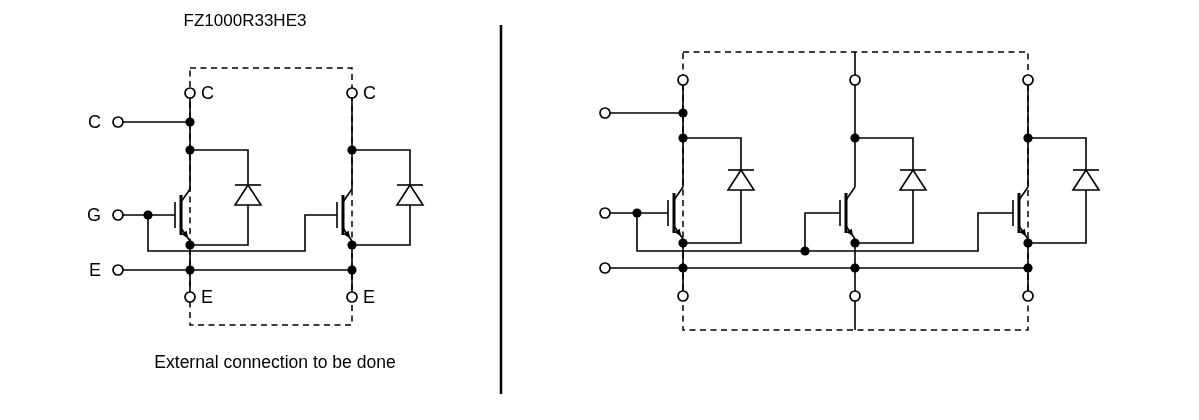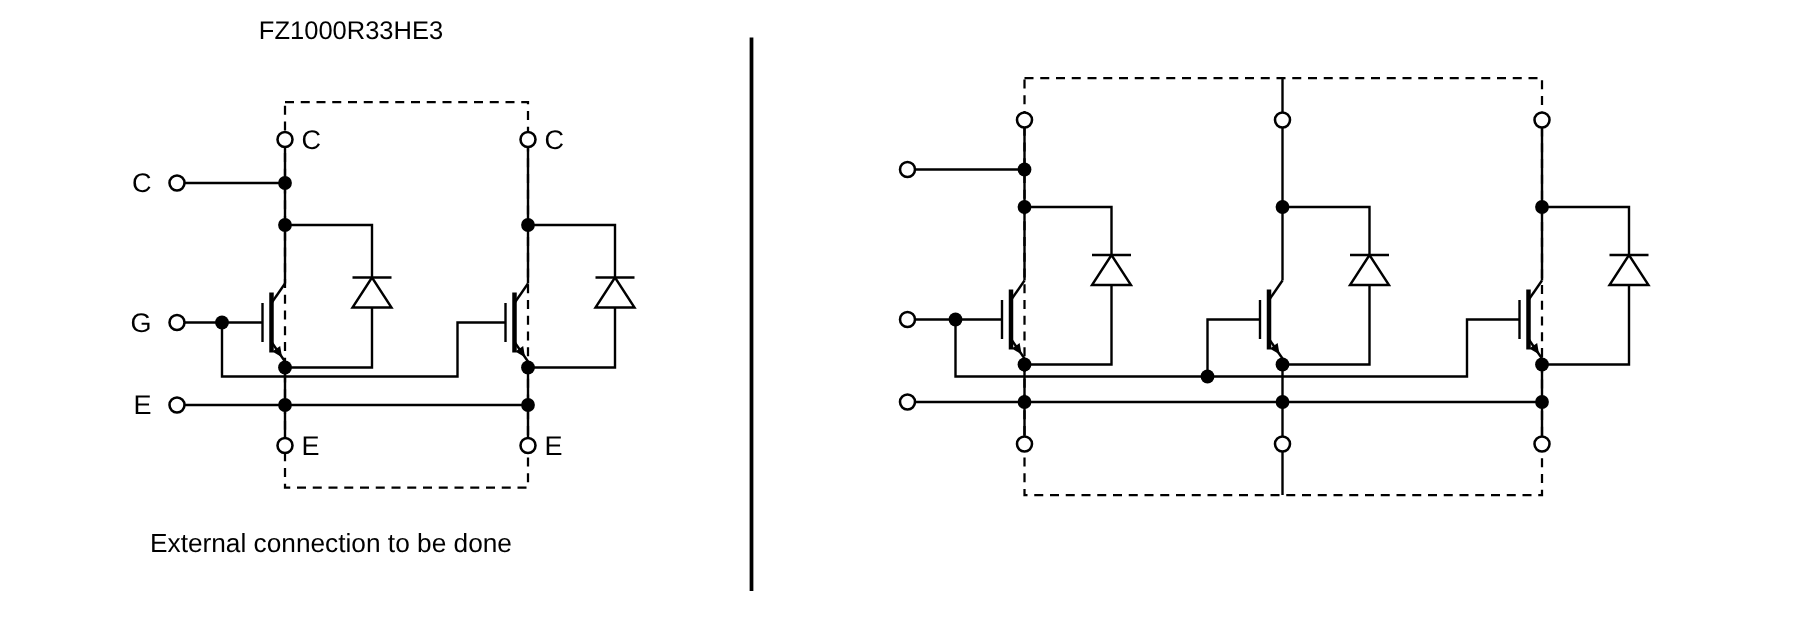--- a/index.html
+++ b/index.html
@@ -33,21 +33,21 @@
     font-size: 17px;
     line-height: 22px;
     text-align: center;
     color: #000000;
     white-space: nowrap;
   }
   .caption {
     position: absolute;
     font-size: 17.5px;
     line-height: 22px;
-    text-align: left;
+    text-align: center;
     color: #000000;
     white-space: nowrap;
   }
 </style>
 </head>
 <body>
 
 <div class="screen">
 
   <svg class="schematic-svg" width="1199" height="420" viewBox="0 0 1199 420" xmlns="http://www.w3.org/2000/svg">
@@ -170,21 +170,21 @@
         <circle cx="683" cy="80" r="5"></circle>
         <circle cx="855" cy="80" r="5"></circle>
         <circle cx="1028" cy="80" r="5"></circle>
         <circle cx="683" cy="296" r="5"></circle>
         <circle cx="855" cy="296" r="5"></circle>
         <circle cx="1028" cy="296" r="5"></circle>
       </g>
     </g>
   </svg>
 
-  <div class="title" style="left:134px; top:10px; width:200px;">FZ1000R33HE3</div>
+  <div class="title" style="left:145px; top:10px; width:200px;">FZ1000R33HE3</div>
 
   <div class="lbl" style="left:88px; top:112px;">C</div>
   <div class="lbl" style="left:87px; top:205px;">G</div>
   <div class="lbl" style="left:89px; top:260px;">E</div>
 
   <div class="lbl" style="left:201px; top:83px;">C</div>
   <div class="lbl" style="left:363px; top:83px;">C</div>
   <div class="lbl" style="left:201px; top:287px;">E</div>
   <div class="lbl" style="left:363px; top:287px;">E</div>
 

